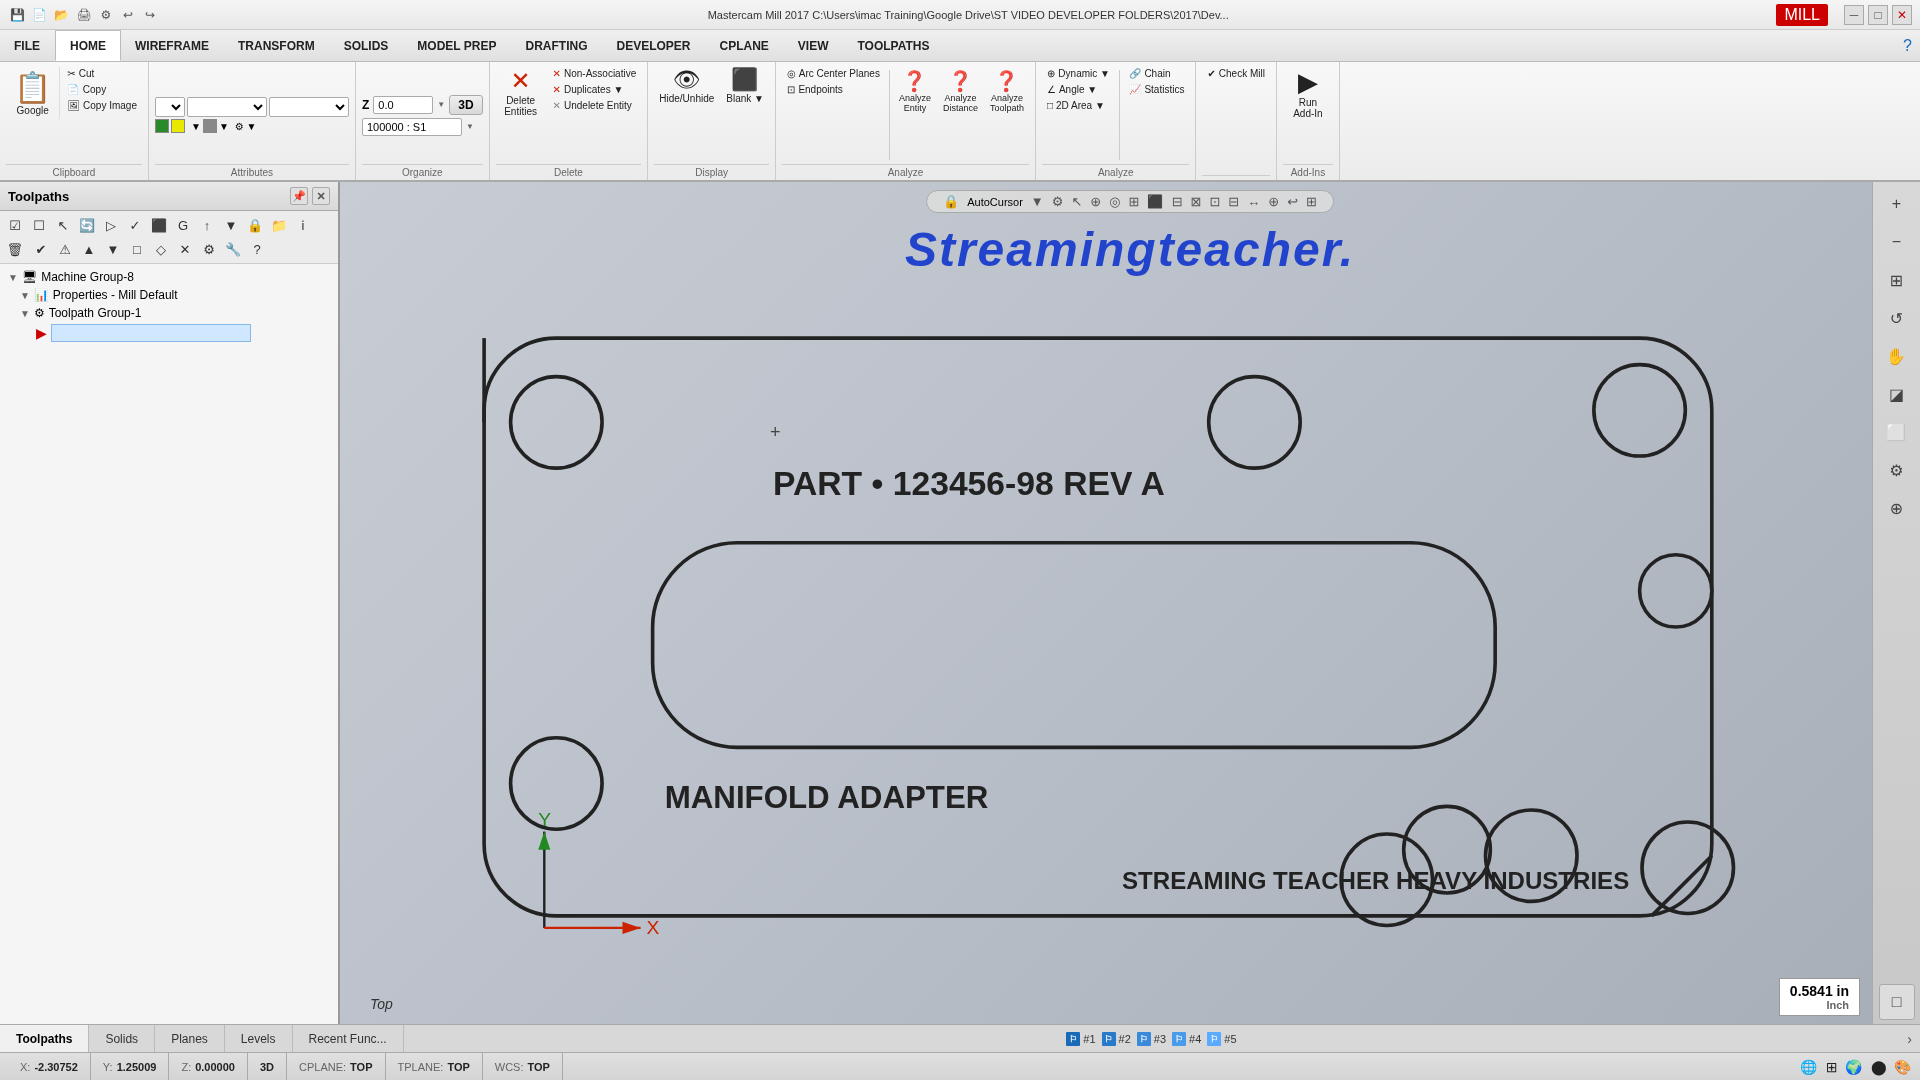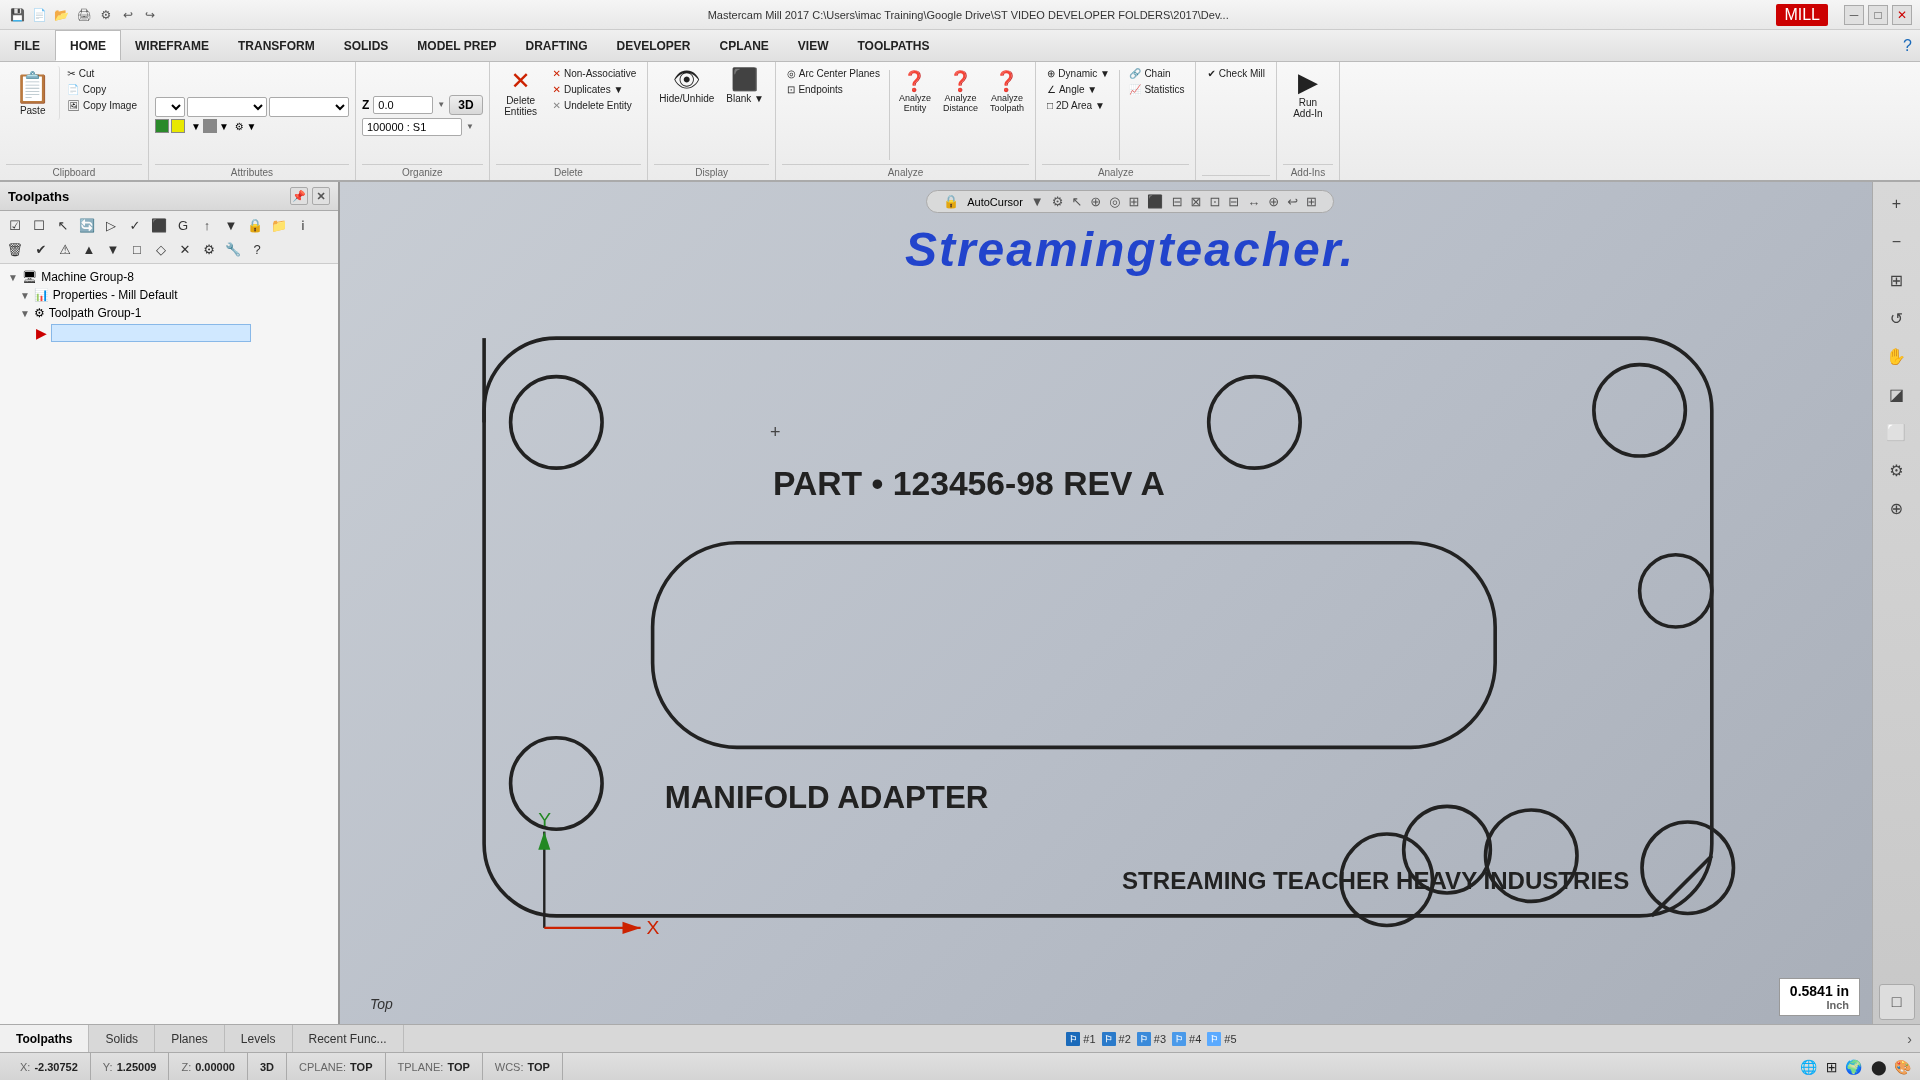--- a/index.html
+++ b/index.html
@@ -430,21 +430,21 @@
   </div>
 </div>
 
 <div id="ribbon">
   <div class="ribbon-content">
 
     <div class="ribbon-group">
       <div class="ribbon-buttons">
         <div class="clipboard-large">
           <div class="icon">📋</div>
-          <span>Paste</span>
+          <span>Google</span>
         </div>
         <div class="ribbon-col">
           <div class="ribbon-btn-small">
             <span>✂</span>
             <span>Cut</span>
           </div>
           <div class="ribbon-btn-small">
             <span>📄</span>
             <span>Copy</span>
           </div>

